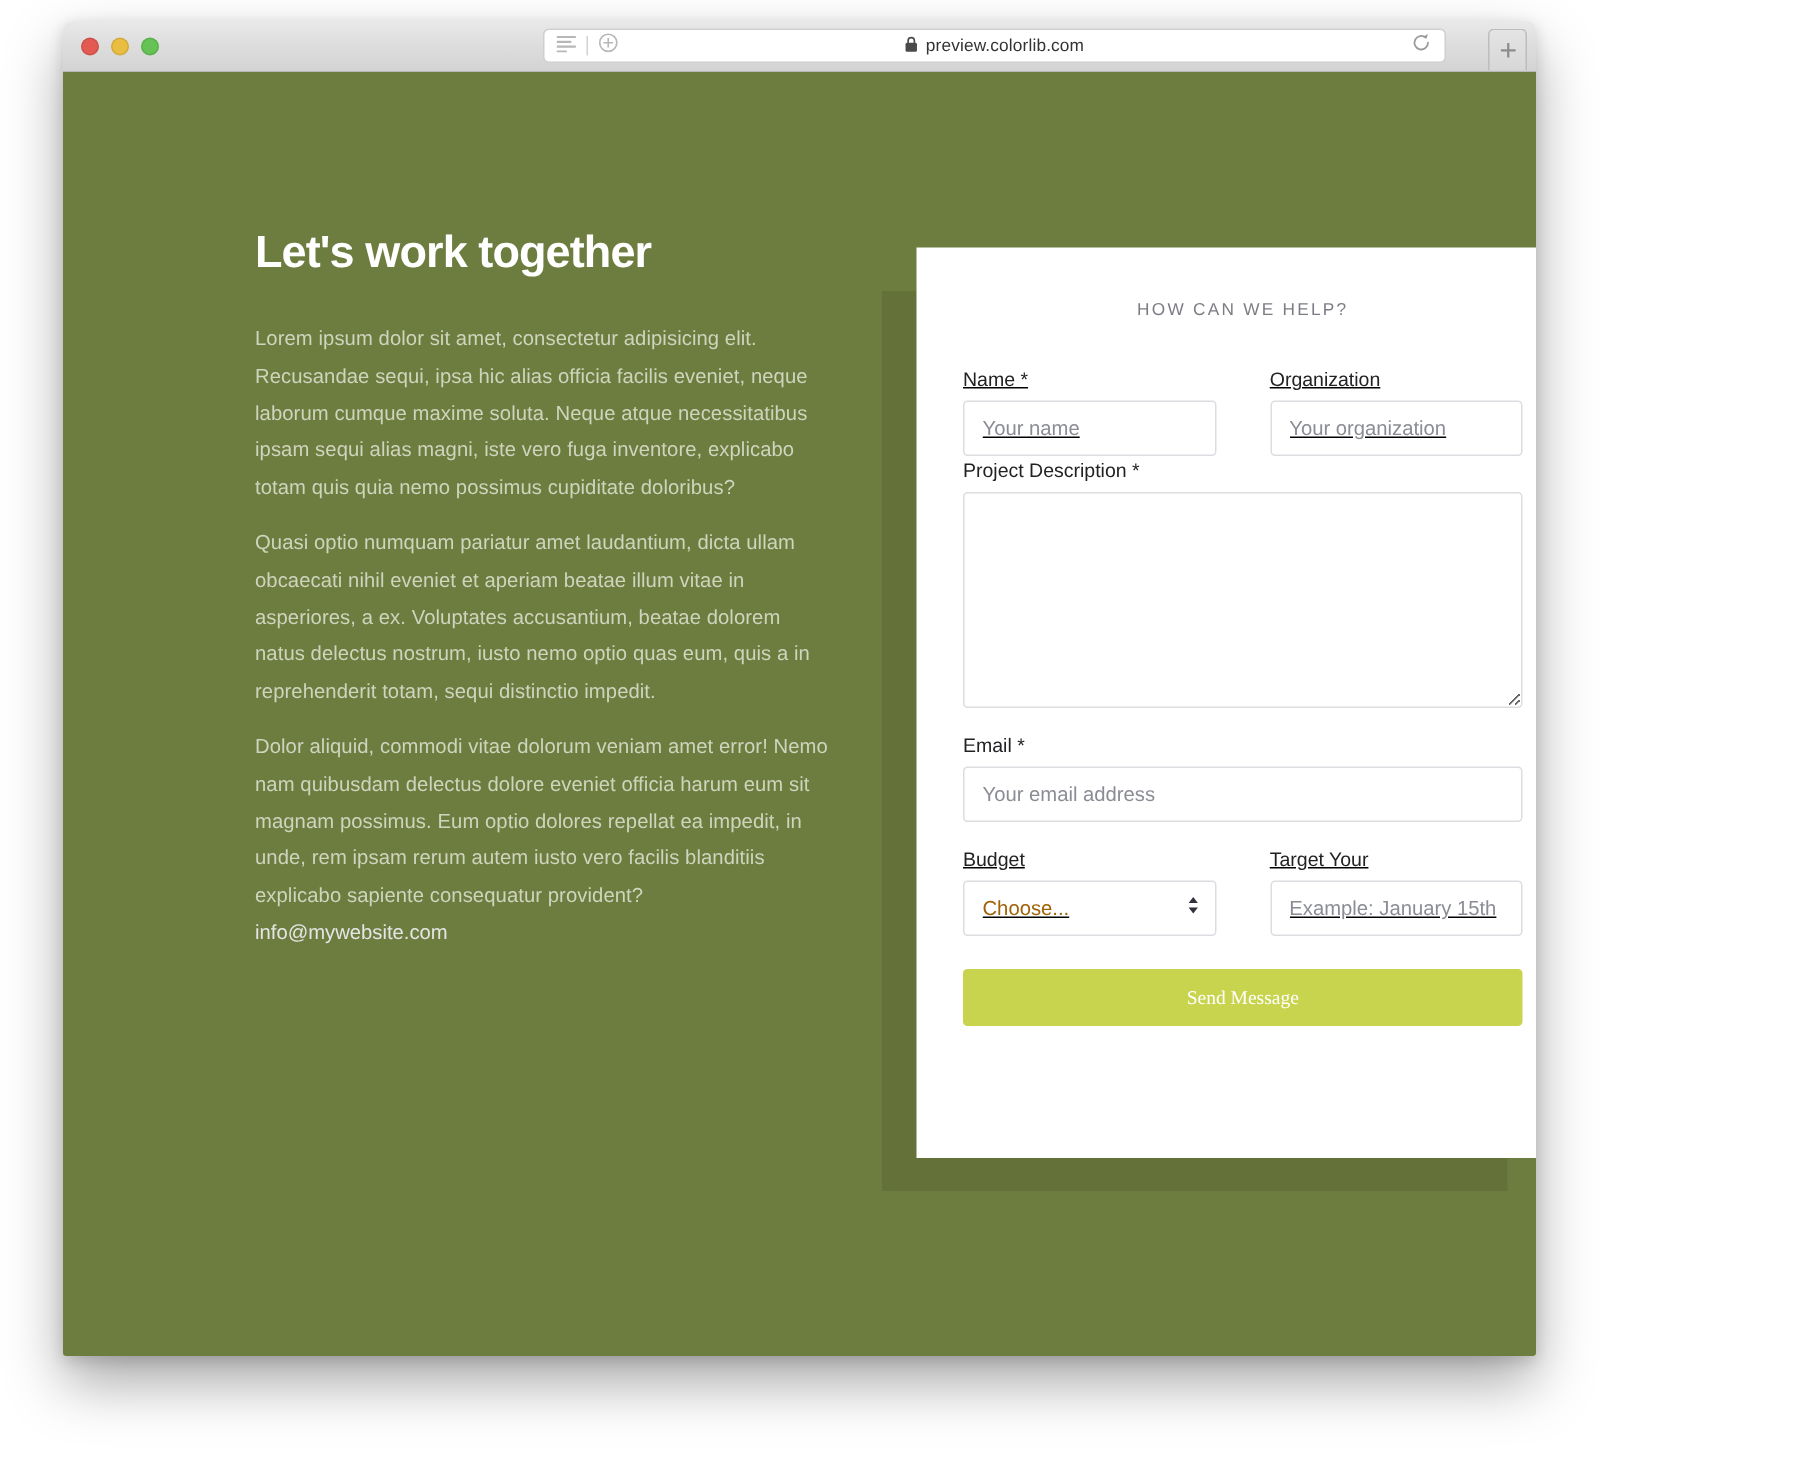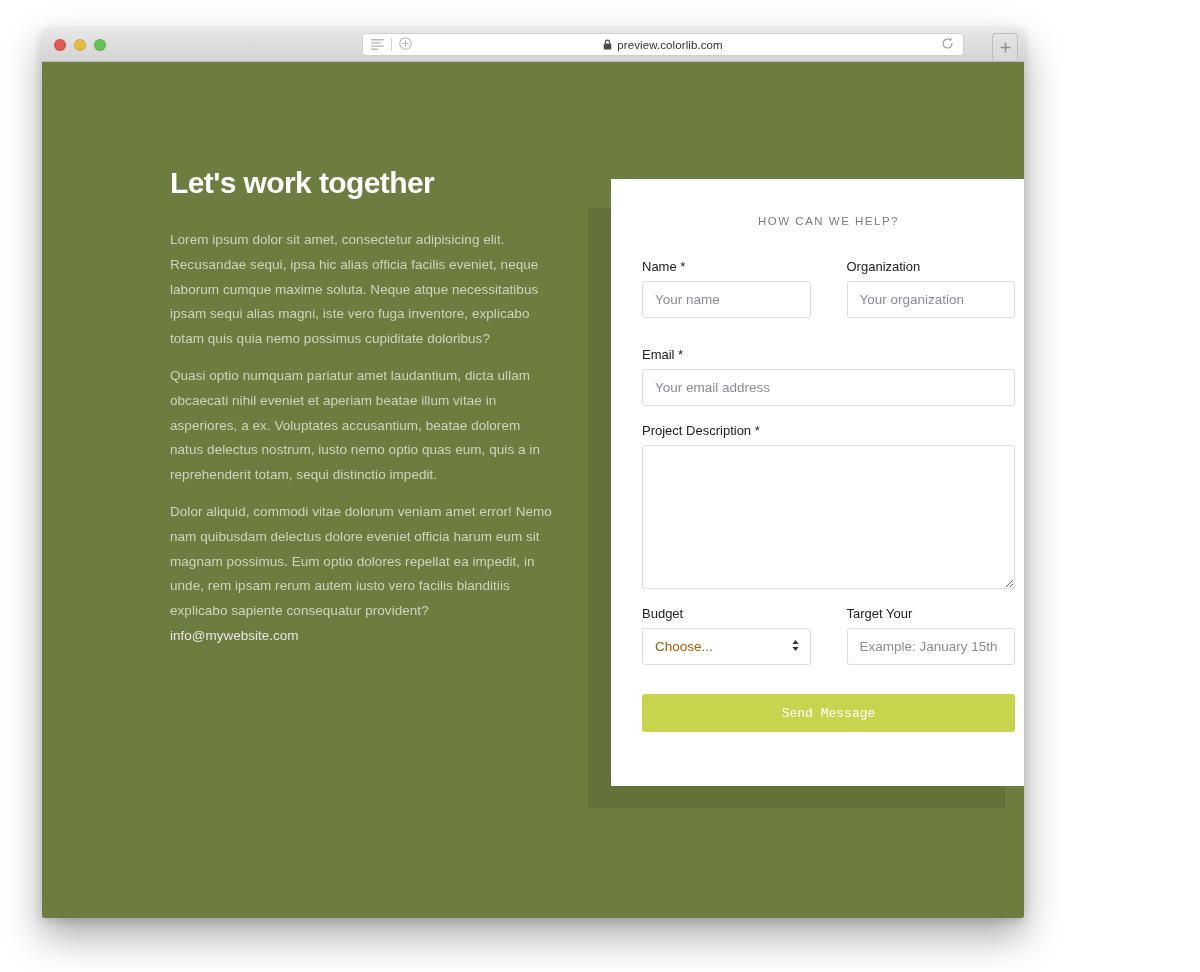--- a/index.html
+++ b/index.html
@@ -8,21 +8,21 @@
     margin: 0; padding: 0;
     width: 1200px; height: 972px;
     background: #ffffff;
     font-family: "Liberation Sans", sans-serif;
     -webkit-font-smoothing: antialiased;
   }
 
   
   .browser-window {
     position: absolute;
-    left: 42px; top: 28px;
+    left: 42px; top: 14px;
     width: 982px; height: 890px;
     border-radius: 6px 6px 2px 2px;
     background: #ffffff;
     box-shadow: 0 18px 38px rgba(0,0,0,0.34), 0 3px 10px rgba(0,0,0,0.14);
     overflow: hidden;
   }
 
   .titlebar {
     position: relative;
     height: 34px;
@@ -135,21 +135,21 @@
   }
   .form-title {
     margin: 0 0 32px 0;
     text-align: center;
     font-size: 11.5px;
     letter-spacing: 1.5px;
     color: #7c7c84;
     font-weight: normal;
   }
 
-  .row { display: flex; gap: 36px; margin-bottom: 29px; }
+  .row { display: flex; gap: 36px; margin-bottom: 2px; text-decoration: underline; }
   .row .field { flex: 1 1 0; min-width: 0; }
   .field.full { margin-bottom: 17px; }
 
   label.field-label {
     display: block;
     font-size: 13px;
     color: #222225;
     margin-bottom: 7px;
     font-weight: normal;
   }
@@ -192,21 +192,21 @@
   .send-btn {
     display: block;
     width: 100%;
     margin-top: 22px;
     height: 38px;
     border: none;
     border-radius: 3px;
     background: #c8d44e;
     color: #ffffff;
     font-size: 13px;
-    font-family: Liberation Mono, monospace;
+    font-family: Liberation Serif, serif;
     cursor: pointer;
   }
 </style>
 </head>
 <body>
 
 <div class="browser-window">
 
   <div class="titlebar">
     <div class="traffic-lights">
@@ -283,27 +283,27 @@
           <label class="field-label">Name *</label>
           <input class="input" type="text" placeholder="Your name" style="">
         </div>
         <div class="field">
           <label class="field-label">Organization</label>
           <input class="input" type="text" placeholder="Your organization" style="">
         </div>
       </div>
 
       <div class="field full">
+        <label class="field-label">Project Description *</label>
+        <textarea class="textarea" placeholder="" style=""></textarea>
+      </div>
+
+      <div class="field full">
         <label class="field-label">Email *</label>
         <input class="input" type="email" placeholder="Your email address" style="">
-      </div>
-
-      <div class="field full">
-        <label class="field-label">Project Description *</label>
-        <textarea class="textarea" placeholder="" style=""></textarea>
       </div>
 
       <div class="row">
         <div class="field">
           <label class="field-label">Budget</label>
           <div class="select-wrap">
             <select class="select">
               <option>Choose...</option>
             </select>
             <span class="select-arrows">

